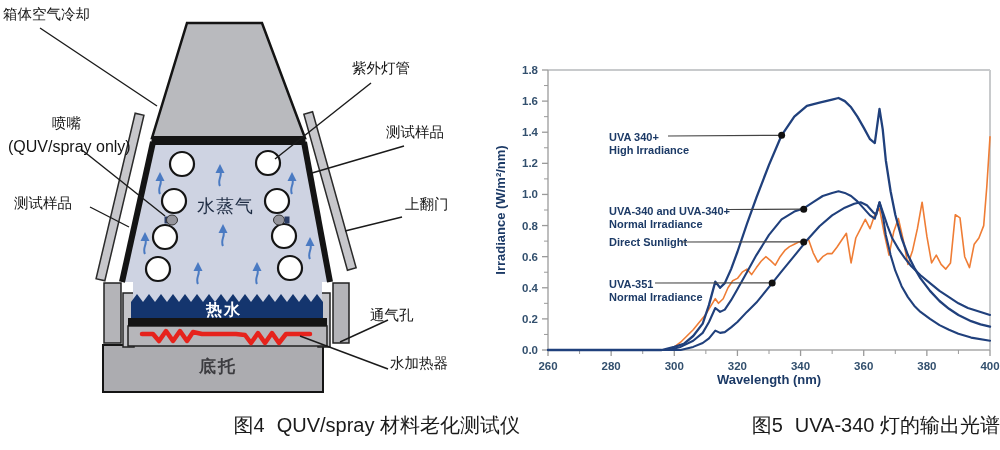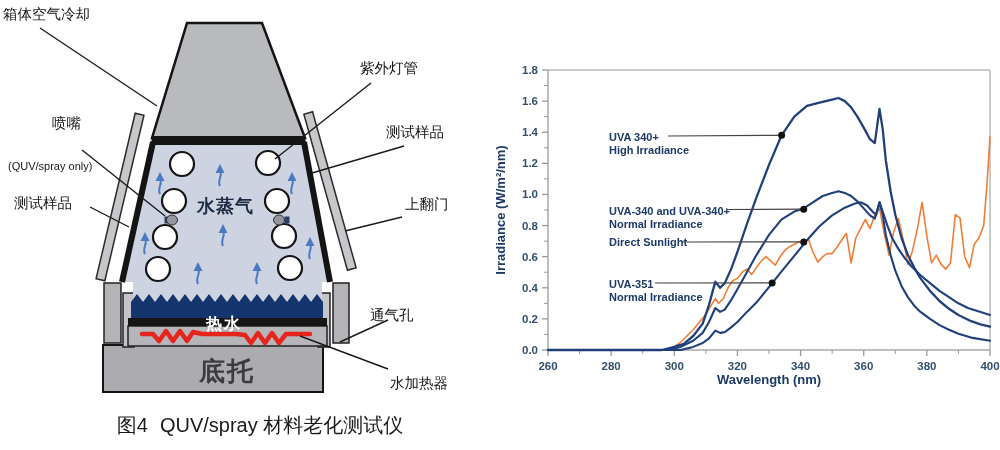--- a/index.html
+++ b/index.html
@@ -1,24 +1,24 @@
 <!DOCTYPE html>
 <html><head>
 <meta charset="utf-8">
 <style>
   html,body{margin:0;padding:0;background:#fff;}
   .page{position:relative;width:1000px;height:450px;background:#fff;overflow:hidden;
         font-family:"Liberation Sans","DejaVu Sans",sans-serif;padding-left:8px;}
   .abs{position:absolute;}
   .dlabel{font-size:14.5px;color:#141414;font-weight:500;white-space:nowrap;line-height:1.1;}
-  .dlabel.small{font-size:11px;font-weight:400;margin-top:22px;}
-  .dlabel.vapor{font-size:18px;font-weight:700;color:#1d2b42;letter-spacing:1px;}
+  .dlabel.small{font-size:16px;font-weight:400;}
+  .dlabel.vapor{font-size:18px;font-weight:400;color:#1d2b42;letter-spacing:1px;}
   .dlabel.hotwater{font-size:16px;font-weight:700;color:#ffffff;letter-spacing:2px;}
-  .dlabel.base{font-size:26px;font-weight:700;color:#3c3c40;letter-spacing:2px;font-family:Liberation Serif, serif;}
-  .caption{position:absolute;top:412px;font-size:20px;color:#1b1b1b;text-align:center;white-space:nowrap;}
+  .dlabel.base{font-size:17px;font-weight:700;color:#3c3c40;letter-spacing:2px;}
+  .caption{position:absolute;top:412px;font-size:20px;color:#1b1b1b;text-align:right;white-space:nowrap;}
   .caption .sp{margin-right:12px;}
   svg text{font-family:"Liberation Sans","DejaVu Sans",sans-serif;}
 </style>
 </head>
 <body>
 
 <div class="page">
 
   <svg class="abs" style="left:0;top:0" width="500" height="410" viewBox="0 0 500 410">
     <defs>
@@ -91,27 +91,27 @@
       <line x1="402" y1="217" x2="345" y2="231"></line>
       <line x1="388" y1="320" x2="340" y2="342"></line>
       <line x1="388" y1="369" x2="300" y2="336"></line>
     </g>
   </svg>
 
   <div class="abs dlabel" style="left:3px;top:7px">箱体空气冷却</div>
   <div class="abs dlabel" style="left:52px;top:116px">喷嘴</div>
   <div class="abs dlabel small" style="left:8px;top:138px">(QUV/spray only)</div>
   <div class="abs dlabel" style="left:14px;top:196px">测试样品</div>
-  <div class="abs dlabel" style="left:360px;top:61px">紫外灯管</div>
+  <div class="abs dlabel" style="left:352px;top:61px">紫外灯管</div>
   <div class="abs dlabel" style="left:386px;top:125px">测试样品</div>
   <div class="abs dlabel" style="left:405px;top:197px">上翻门</div>
   <div class="abs dlabel vapor" style="left:197px;top:197px">水蒸气</div>
-  <div class="abs dlabel hotwater" style="left:206px;top:315px">热水</div>
+  <div class="abs dlabel hotwater" style="left:206px;top:301px">热水</div>
   <div class="abs dlabel" style="left:370px;top:308px">通气孔</div>
-  <div class="abs dlabel" style="left:390px;top:376px">水加热器</div>
+  <div class="abs dlabel" style="left:390px;top:356px">水加热器</div>
   <div class="abs dlabel base" style="left:199px;top:358px">底托</div>
 
   <svg id="chart-svg" class="abs" style="left:490px;top:40px" width="510" height="360" viewBox="0 0 510 360">
       <line x1="58" y1="30" x2="500" y2="30" stroke="#c8cacc" stroke-width="2"></line>
       <line x1="500" y1="30" x2="500" y2="310" stroke="#c8cacc" stroke-width="2"></line>
       <line x1="58" y1="30" x2="58" y2="310" stroke="#a8a8a8" stroke-width="1.5"></line>
       <line x1="58" y1="310" x2="500" y2="310" stroke="#a8a8a8" stroke-width="1.5"></line>
       <line x1="58" y1="310" x2="58" y2="316" stroke="#9a9a9a" stroke-width="1.3"></line>
       <text x="58" y="330" text-anchor="middle" style="font-size:11.5px;font-weight:700;fill:#33506e;">260</text>
       <line x1="89.57142857142857" y1="310" x2="89.57142857142857" y2="314" stroke="#9a9a9a" stroke-width="1"></line>
@@ -183,13 +183,16 @@
       <circle cx="313.7285714285714" cy="201.8888888888889" r="3.5" fill="#111"></circle>
       <text x="119" y="248" text-anchor="start" style="font-size:11px;font-weight:700;fill:#1c3a66;">UVA-351</text>
       <text x="119" y="260.5" text-anchor="start" style="font-size:11px;font-weight:700;fill:#1c3a66;">Normal Irradiance</text>
       <line x1="165" y1="243" x2="282.15714285714284" y2="242.95555555555558" stroke="#444" stroke-width="1.2"></line>
       <circle cx="282.15714285714284" cy="242.95555555555558" r="3.5" fill="#111"></circle>
     </svg>
 
   <div class="caption" style="left:0;width:520px">
     <span class="sp">图4</span><span>QUV/spray 材料老化测试仪</span>
   </div>
+  <div class="caption" style="left:520px;width:480px">
+    <span class="sp">图5</span><span>UVA-340 灯的输出光谱</span>
+  </div>
 </div>
 
 </body></html>

